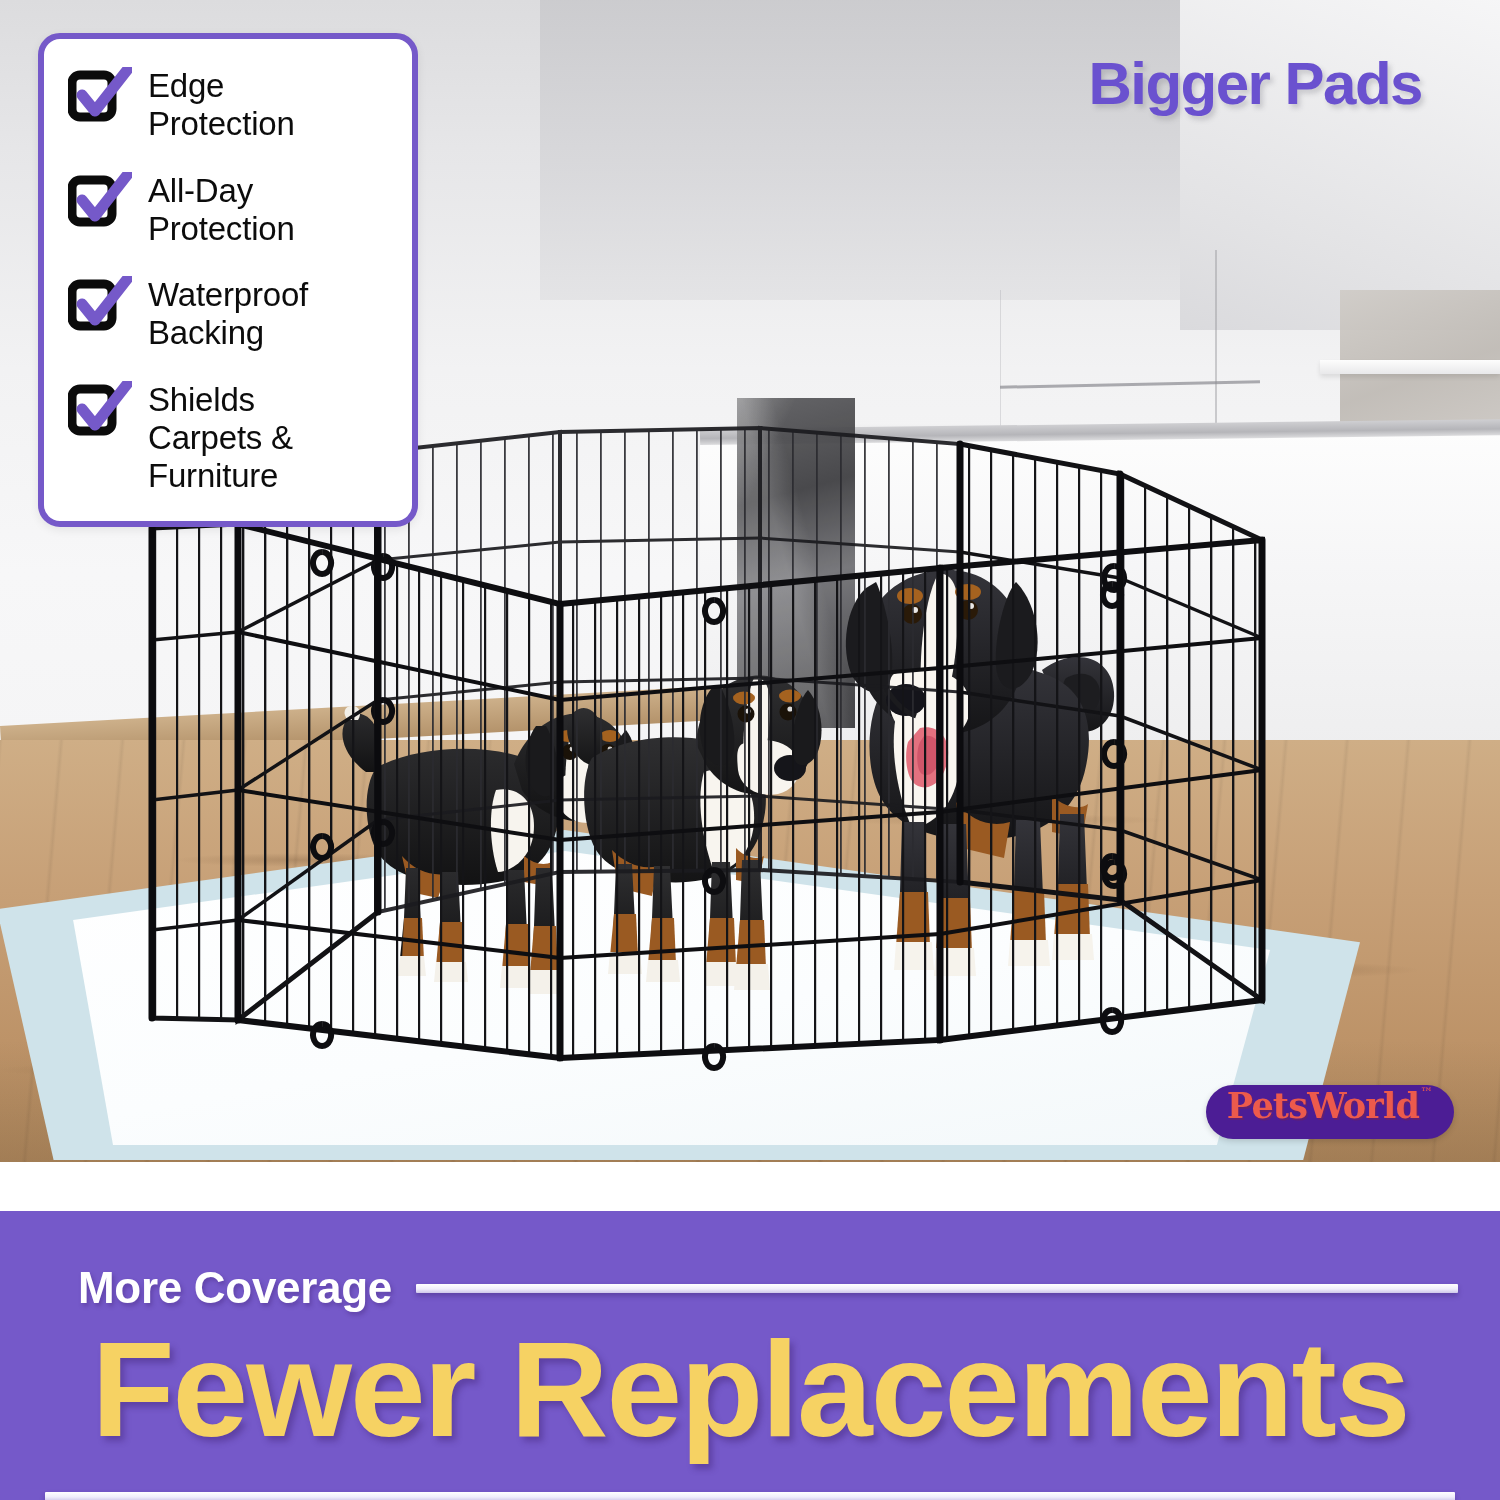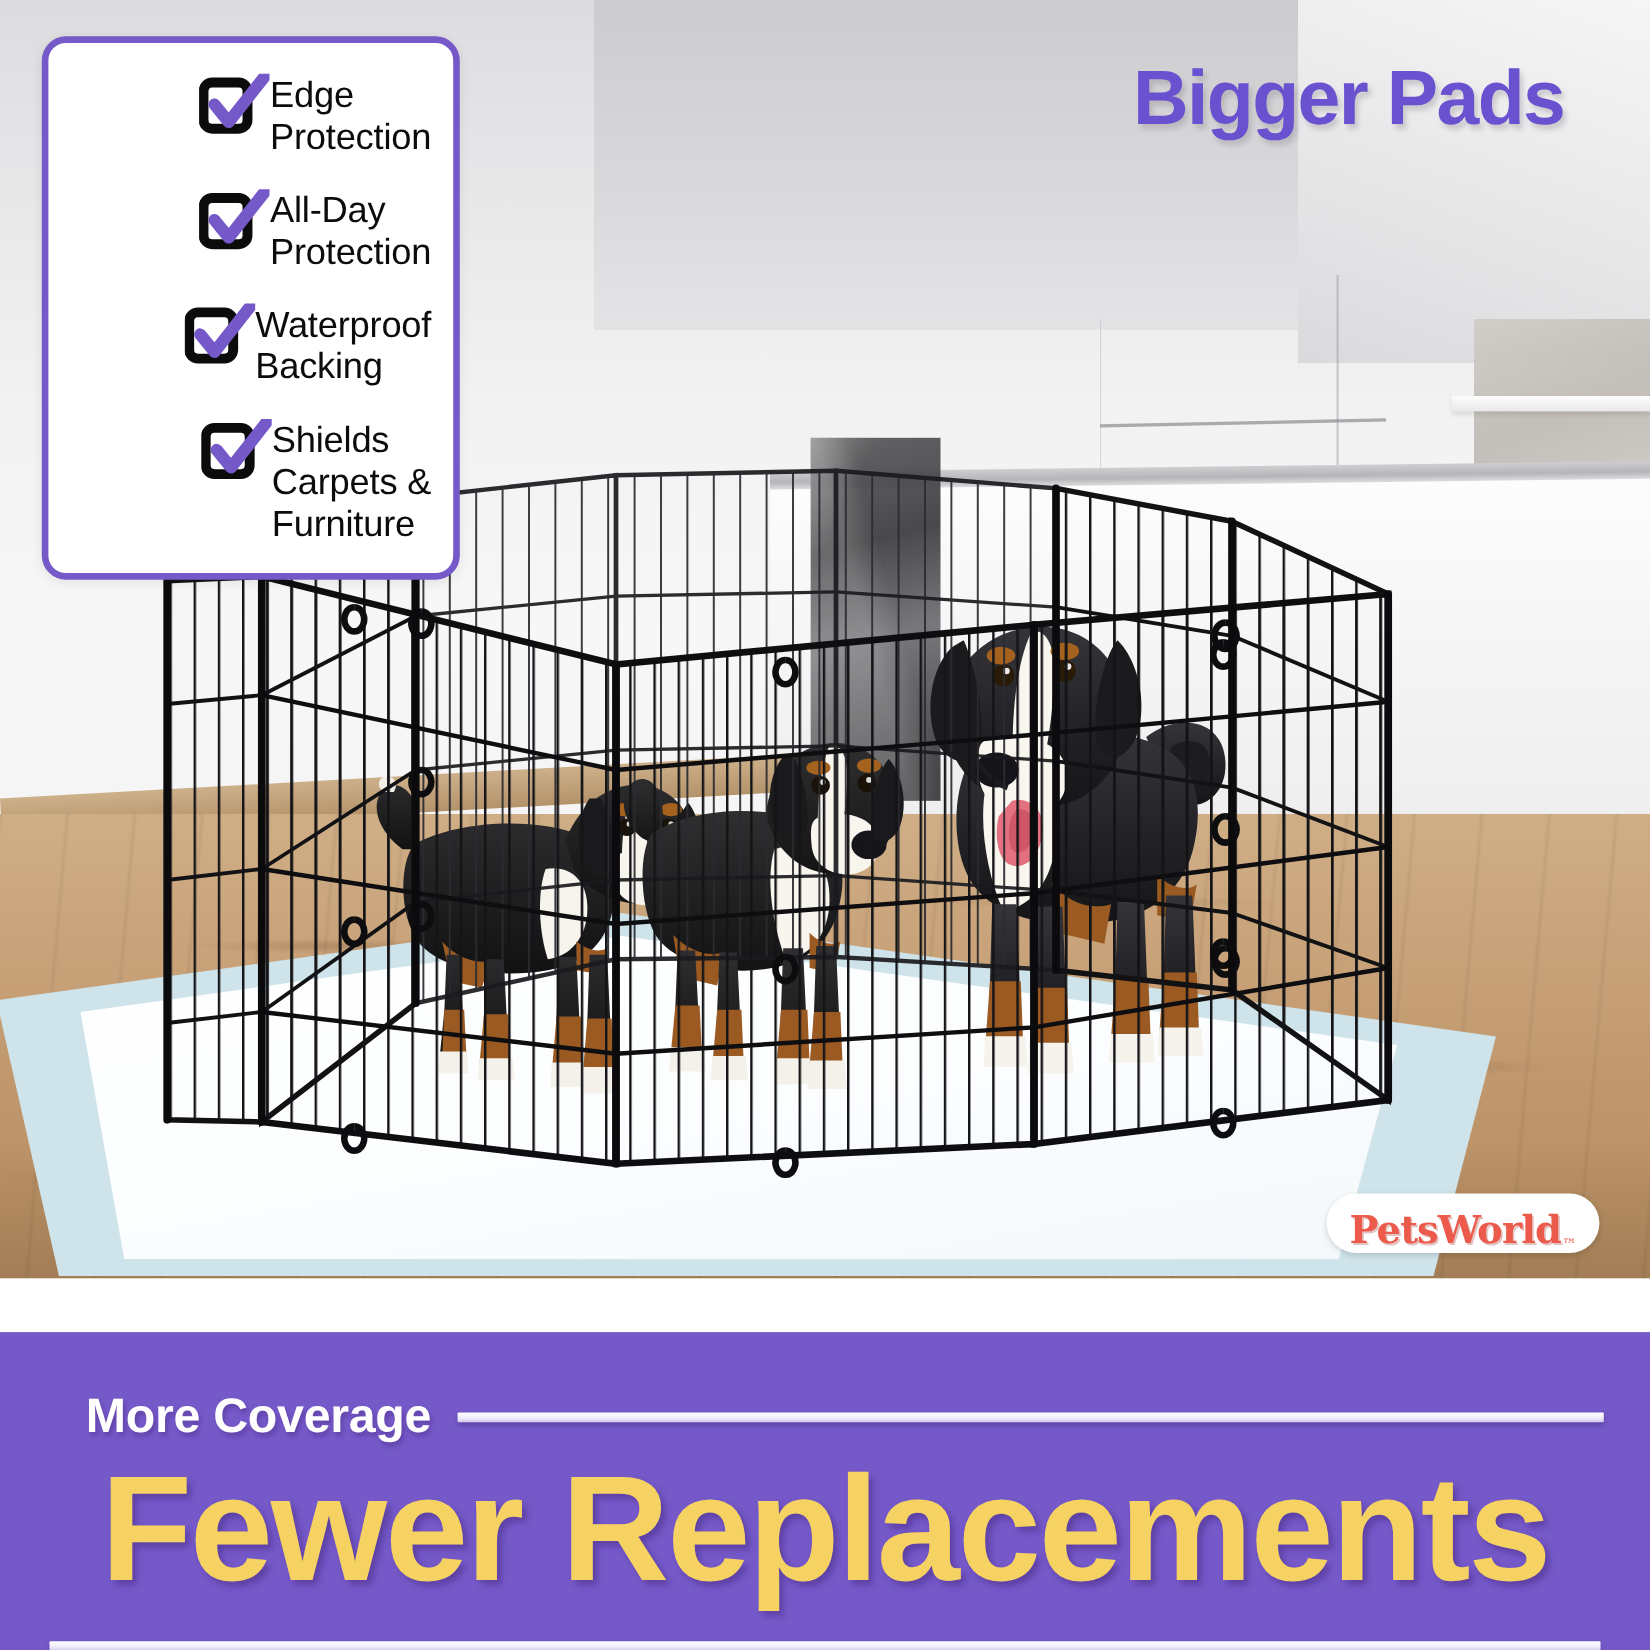--- a/index.html
+++ b/index.html
@@ -159,22 +159,22 @@
     width: 380px;
     padding: 26px 20px 26px 24px;
     background: #ffffff;
     border: 6px solid #7559c9;
     border-radius: 22px;
     box-shadow: 0 3px 10px rgba(0,0,0,.08);
   }
   .feature-row {
     display: flex;
     align-items: flex-start;
+    gap: 16px;
     margin-bottom: 26px;
-    justify-content: flex-end;
   }
   .feature-row:last-child { margin-bottom: 0; }
   .chk {
     position: relative;
     flex: 0 0 auto;
     width: 64px; height: 58px;
     margin-top: 2px;
   }
   .chk svg { position: absolute; left: 0; top: 0; }
   .feature-text {
@@ -184,38 +184,38 @@
     letter-spacing: -.2px;
     font-weight: 400;
     padding-top: 2px;
   }
 
   
   .headline {
     position: absolute;
     right: 78px; top: 52px;
     text-align: right;
-    font-size: 70px;
+    font-size: 60px;
     line-height: 1.06;
     font-weight: 700;
     color: #6a51cf;
     letter-spacing: -1.5px;
     text-shadow: 3px 4px 5px rgba(120,120,130,.30);
   }
   .headline div { white-space: nowrap; }
 
   
   .logo-pill {
     position: absolute;
     left: 1206px; top: 1085px;
     width: 248px; height: 54px;
-    background: #ffffff;
+    background: #4c1d95;
     border-radius: 27px;
     display: flex;
-    align-items: flex-end;
+    align-items: flex-start;
     justify-content: center;
     box-shadow: 0 2px 6px rgba(0,0,0,.16);
   }
   .logo-text {
     font-family: "DejaVu Serif", serif;
     font-weight: 700;
     font-size: 35px;
     color: #ec5a4c;
     letter-spacing: -.8px;
     text-shadow: 1.5px 1.5px 0 rgba(150,40,30,.28);

